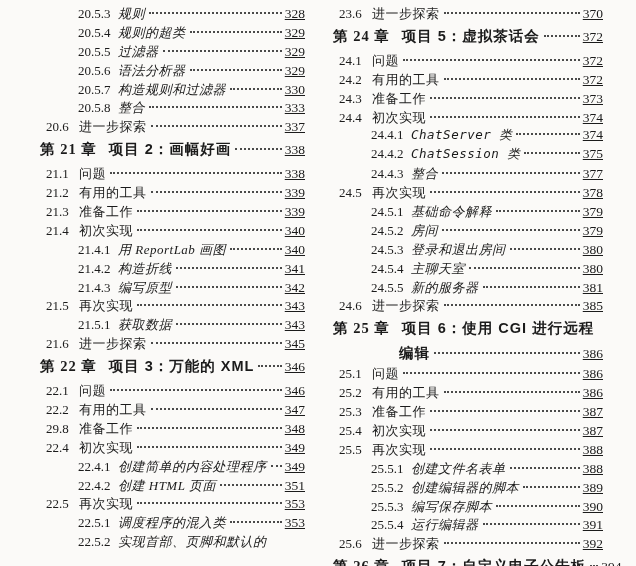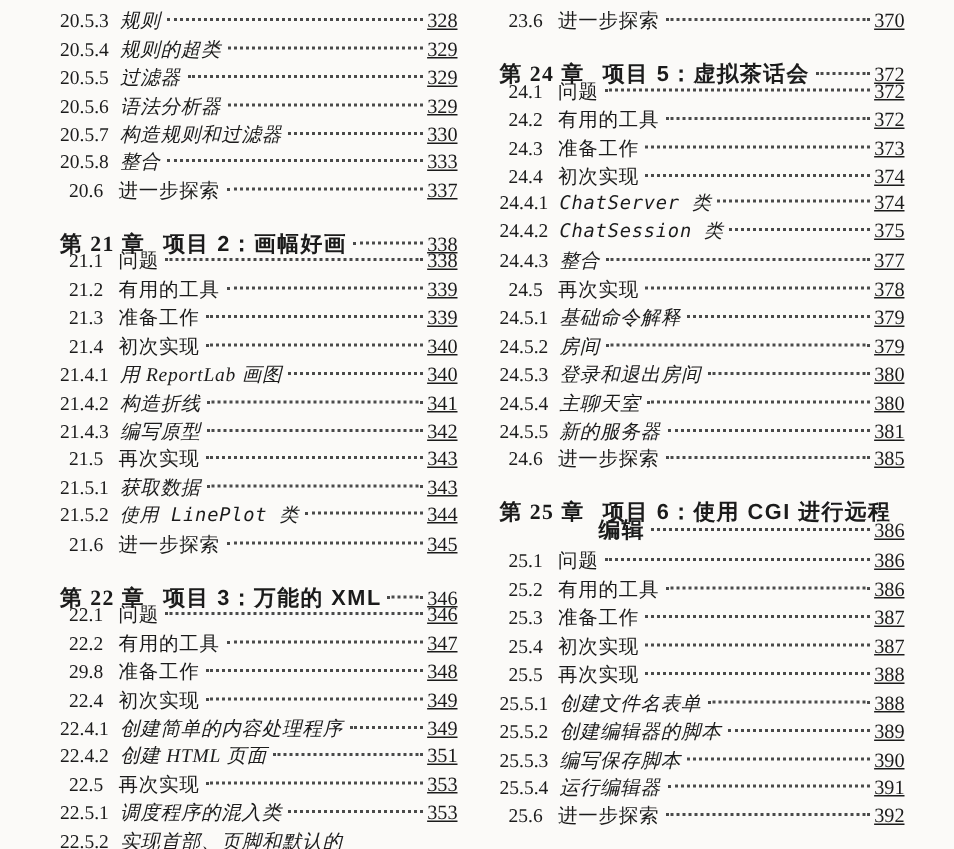--- a/index.html
+++ b/index.html
@@ -27,33 +27,33 @@
     align-items: baseline;
     height: 18.9px;
     font-size: 13px;
     white-space: nowrap;
   }
   .num {
     font-family: "Liberation Serif", "DejaVu Serif", serif;
     flex: 0 0 auto;
   }
   .row.s2 .num { margin-left: 6px;  width: 33px; }
-  .row.s3 .num { width: 40px; }
+  .row.s3 .num { margin-left: 38px; width: 40px; }
   .title { flex: 0 0 auto; letter-spacing: 0.5px; }
   .row.s3 .title { font-style: italic; }   
   .row.mono .title { font-family: "DejaVu Sans Mono", monospace; font-size: 12.5px; }
 
   .row.chapter {
     height: 25px;
     padding-top: 3px;
     font-weight: bold;
     font-family: "Liberation Sans", "DejaVu Sans", sans-serif;
     font-size: 14.5px;
   }
-  .row.chapter .num { width: auto; margin-right: 12px; letter-spacing: 1px; margin-top: 13px; }
+  .row.chapter .num { width: auto; margin-right: 12px; letter-spacing: 1px; }
   .row.chapter .title { letter-spacing: 1px; }
   .row.chapter .page-num,
   .row.chapter-cont .page-num {
     font-family: "Liberation Serif", "DejaVu Serif", serif;
     font-weight: normal;
   }
   .row.chapter-cont {
     height: 21px;
     font-weight: bold;
     font-family: "Liberation Sans", "DejaVu Sans", sans-serif;
@@ -176,26 +176,20 @@
         <span class="title">再次实现</span>
         <span class="dots" style="border-bottom-color: rgb(74, 74, 74);"></span>
         <span class="page-num">343</span>
       </div>
       <div class="row s3">
         <span class="num">21.5.1</span>
         <span class="title">获取数据</span>
         <span class="dots" style="border-bottom-color: rgb(74, 74, 74);"></span>
         <span class="page-num">343</span>
       </div>
-      <div class="row s3 mono">
-        <span class="num">21.5.2</span>
-        <span class="title">使用 LinePlot 类</span>
-        <span class="dots" style="border-bottom-color: rgb(74, 74, 74);"></span>
-        <span class="page-num">344</span>
-      </div>
       <div class="row s2">
         <span class="num">21.6</span>
         <span class="title">进一步探索</span>
         <span class="dots" style="border-bottom-color: rgb(74, 74, 74);"></span>
         <span class="page-num">345</span>
       </div>
       <div class="row chapter">
         <span class="num">第 22 章</span>
         <span class="title">项目 3：万能的 XML</span>
         <span class="dots" style="border-bottom-color: rgb(74, 74, 74);"></span>

